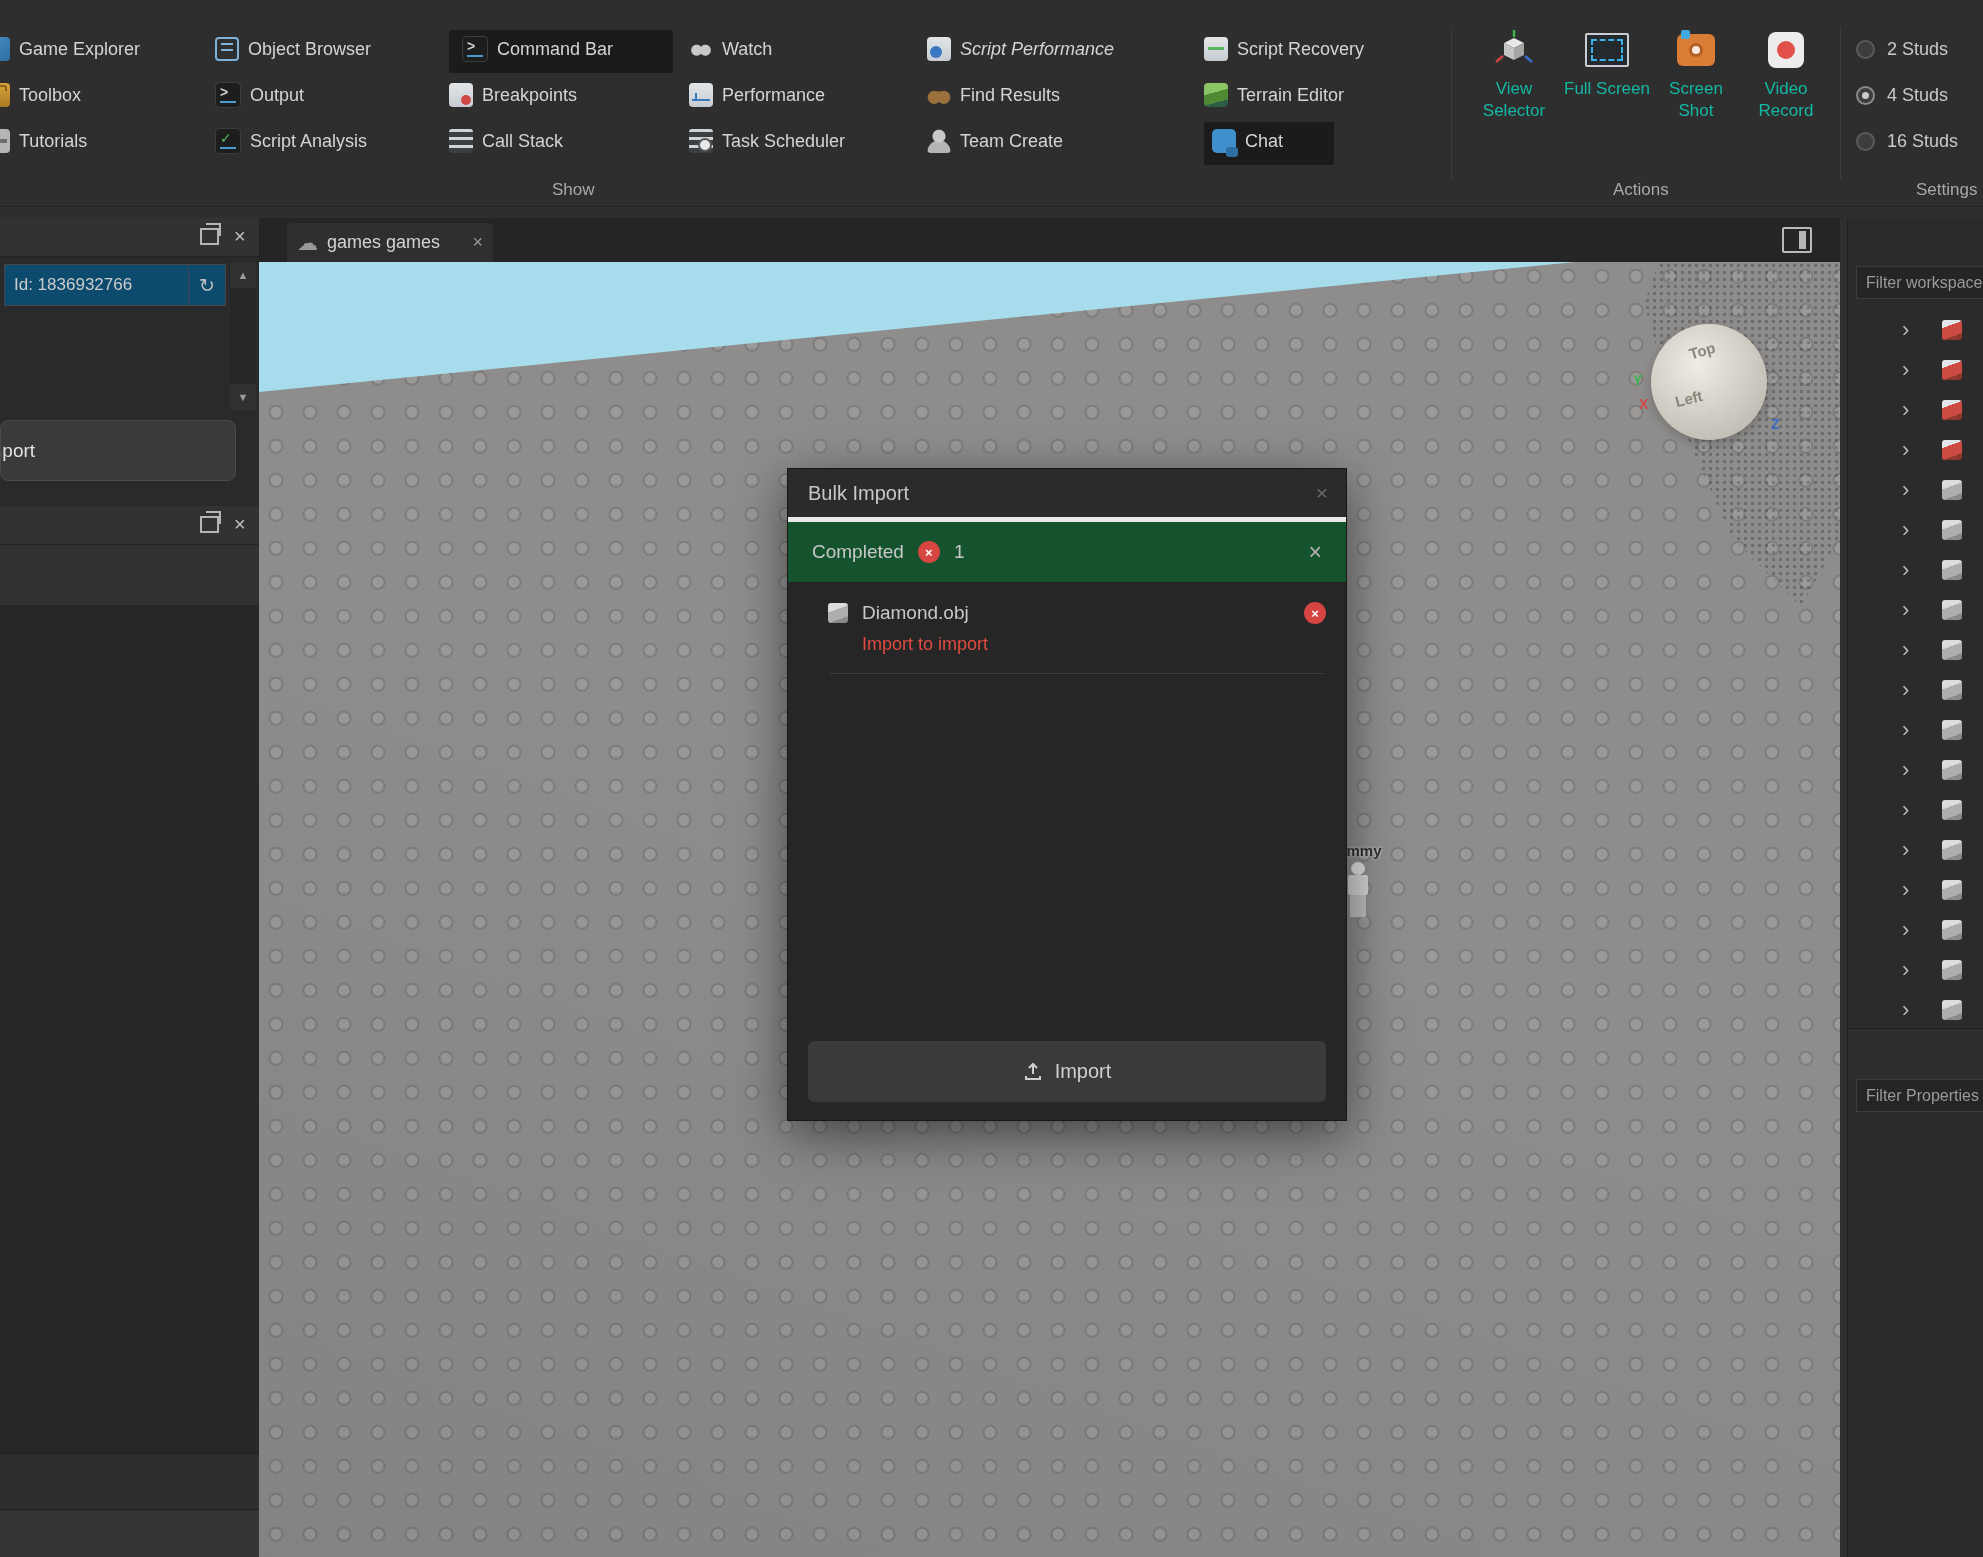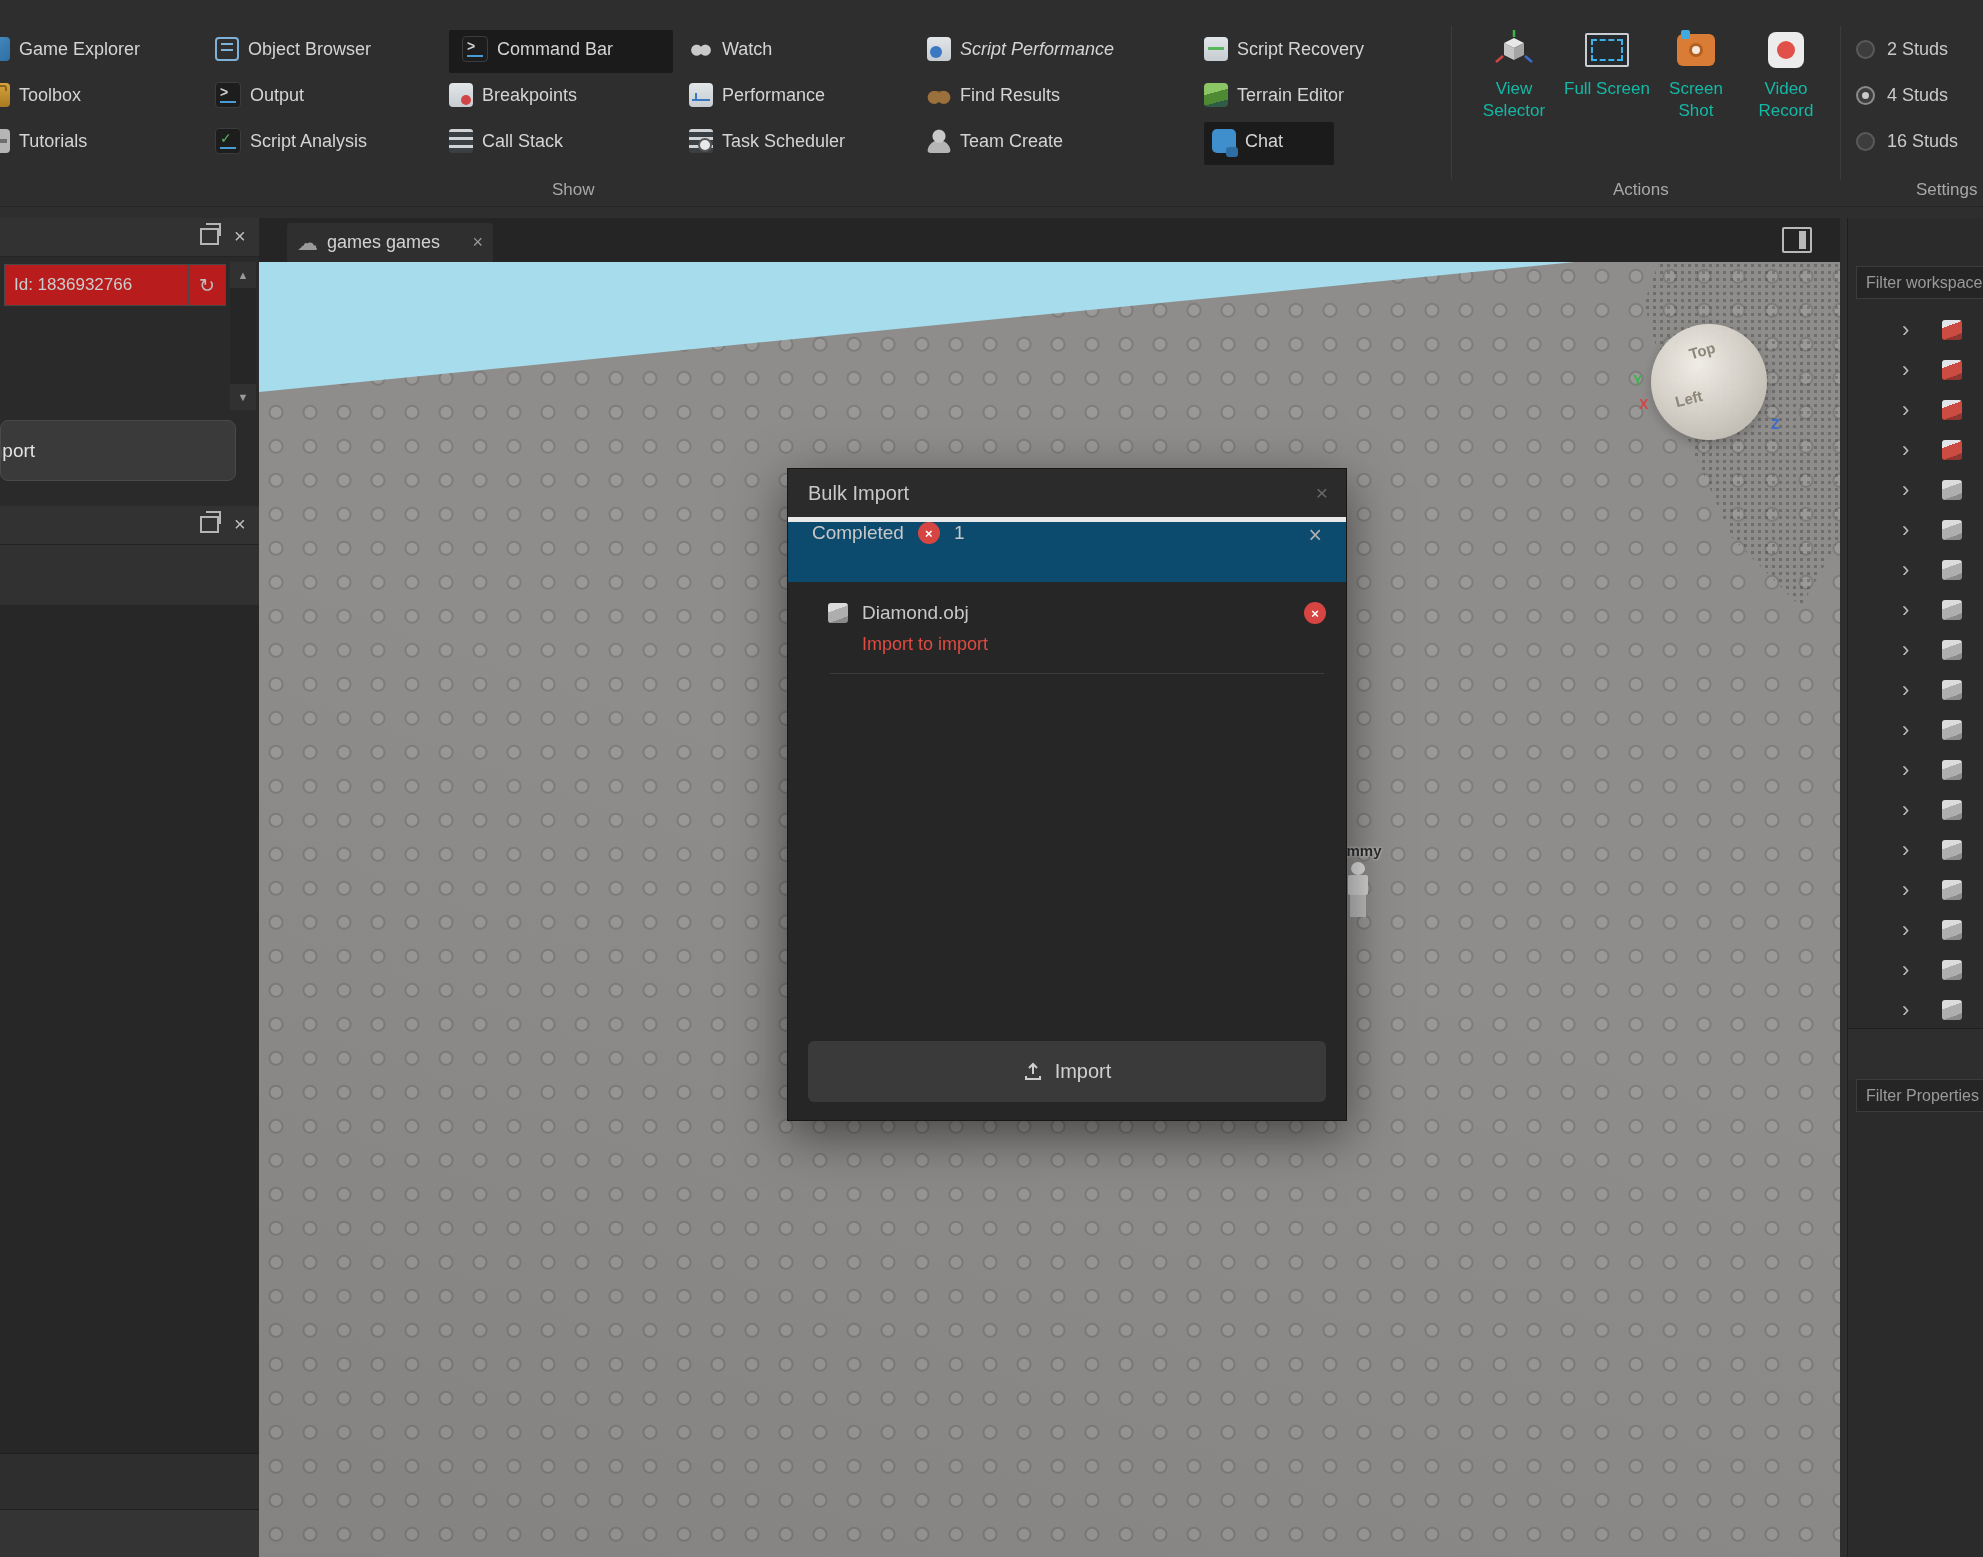--- a/index.html
+++ b/index.html
@@ -56,21 +56,21 @@
   .radio{width:19px;height:19px;border-radius:50%;background:#3d3d3d;border:2px solid #5a5a5a;box-sizing:border-box;position:relative;}
   .radio.sel{border-color:#8a8a8a;}
   .radio.sel::after{content:"";position:absolute;left:4px;top:4px;width:7px;height:7px;border-radius:50%;background:#c9c9c9;}
   .set-label{font-size:18px;color:#c9c9c9;white-space:nowrap;}
   
   #leftpanel{position:absolute;left:0;top:218px;width:259px;bottom:0;background:#2a2a2a;border-right:1px solid #1f1f1f;}
   .pan-head{position:relative;height:38px;background:#323232;border-bottom:1px solid #242424;}
   .dock-ic{position:absolute;top:10px;width:15px;height:13px;border:2px solid #b5b5b5;background:transparent;}
   .dock-ic::after{content:"";position:absolute;left:4px;top:-7px;width:13px;height:11px;border:2px solid #b5b5b5;border-bottom:none;border-left:none;}
   .x-ic{position:absolute;top:6px;font-size:20px;color:#c0c0c0;line-height:24px;}
-  .idrow{position:absolute;left:4px;top:46px;width:222px;height:42px;border:1px solid #474747;background:#b91c1c;display:flex;align-items:center;box-sizing:border-box;}
+  .idrow{position:absolute;left:4px;top:46px;width:222px;height:42px;border:1px solid #474747;background:#0c4a6e;display:flex;align-items:center;box-sizing:border-box;}
   .idrow .txt{font-size:17px;color:#cccccc;padding-left:9px;flex:1;white-space:nowrap;overflow:hidden;}
   .refresh-btn{width:36px;height:100%;border-left:1px solid #474747;display:flex;align-items:center;justify-content:center;color:#bdbdbd;font-size:19px;}
   .lscroll{position:absolute;left:230px;top:44px;width:26px;height:148px;background:#262626;}
   .lscroll .arr{position:absolute;left:0;width:26px;height:26px;display:flex;align-items:center;justify-content:center;color:#9a9a9a;font-size:11px;background:#313131;}
   .bulk-btn{position:absolute;left:0px;top:202px;width:236px;height:61px;background:#3a3a3a;border:1px solid #4a4a4a;border-radius:8px;display:flex;align-items:center;overflow:hidden;box-sizing:border-box;}
   .bulk-btn .lbl{font-size:19px;color:#e2e2e2;white-space:nowrap;margin-left:-62px;}
   .lp-strip{position:absolute;left:0;width:100%;}
   
   #tabbar{position:absolute;left:259px;top:218px;width:1581px;height:44px;background:#252525;border-bottom:1px solid #1c1c1c;}
   .doc-tab{position:absolute;left:28px;top:5px;width:206px;height:39px;background:#2f2f2f;border-radius:4px 4px 0 0;display:flex;align-items:center;gap:9px;padding:0 10px;box-sizing:border-box;}
@@ -100,21 +100,21 @@
   #dummy-char .head{position:absolute;left:8px;top:0;width:14px;height:13px;border-radius:50%;background:#dedede;}
   #dummy-char .torso{position:absolute;left:5px;top:13px;width:20px;height:20px;background:#d2d2d2;border-radius:2px;}
   #dummy-char .legs{position:absolute;left:7px;top:33px;width:16px;height:22px;background:#bdbdbd;}
   
   #dialog{position:absolute;left:787px;top:468px;width:560px;height:653px;background:#262626;border:1px solid #161616;
      box-shadow:0 14px 48px rgba(0,0,0,.5);box-sizing:border-box;z-index:50;}
   .dlg-title{height:48px;background:#2b2b2b;display:flex;align-items:center;}
   .dlg-title .t{font-size:20px;color:#c8c8c8;padding-left:20px;flex:1;}
   .dlg-title .x{color:#6a6a6a;font-size:21px;padding:0 18px;}
   .dlg-white{height:5px;background:#e9e9e9;}
-  .dlg-status{height:60px;background:#0c4a6e;display:flex;gap:14px;padding:0 24px;}
+  .dlg-status{height:60px;background:#14532d;display:flex;align-items:center;gap:14px;padding:0 24px;}
   .dlg-status .s{font-size:19px;color:#c8c8c8;}
   .err-badge{width:22px;height:22px;border-radius:50%;background:#d64541;color:#ffffff;font-size:13px;font-weight:bold;display:flex;align-items:center;justify-content:center;}
   .dlg-status .cnt{font-size:19px;color:#c8c8c8;flex:1;}
   .dlg-status .x{color:#b0b0b0;font-size:23px;}
   .dlg-list{position:absolute;left:0;right:0;top:113px;bottom:100px;background:#262626;}
   .imp-item{position:relative;padding:20px 20px 0 40px;}
   .imp-row1{display:flex;align-items:center;gap:14px;}
   .ic-part,.ic-model{width:20px;height:20px;border-radius:3px;flex:0 0 auto;}
   .ic-part{background:linear-gradient(160deg,#dcdcdc 0 35%,#aeaeae 35% 75%,#8a8a8a 75% 100%);}
   .ic-model{background:linear-gradient(160deg,#e3e6e8 0 30%,#cc4b42 30% 75%,#8f3630 75% 100%);}

